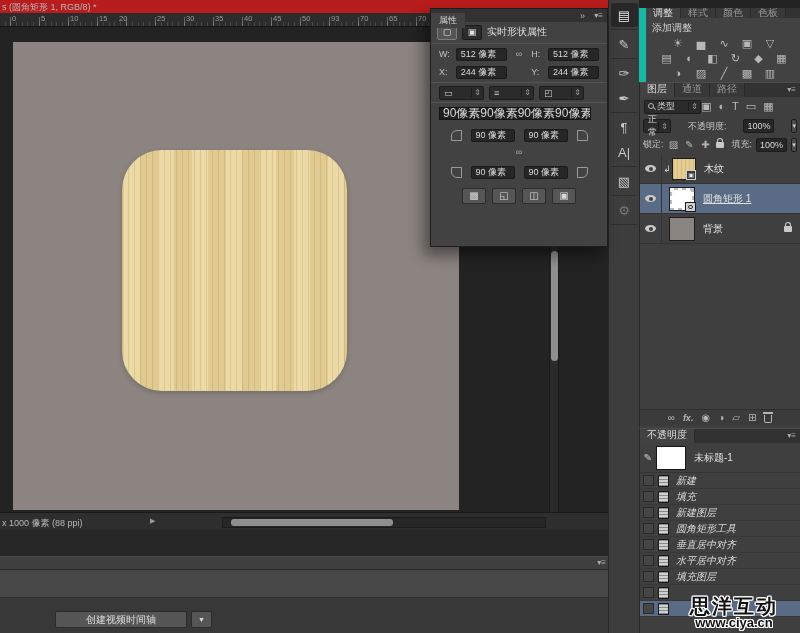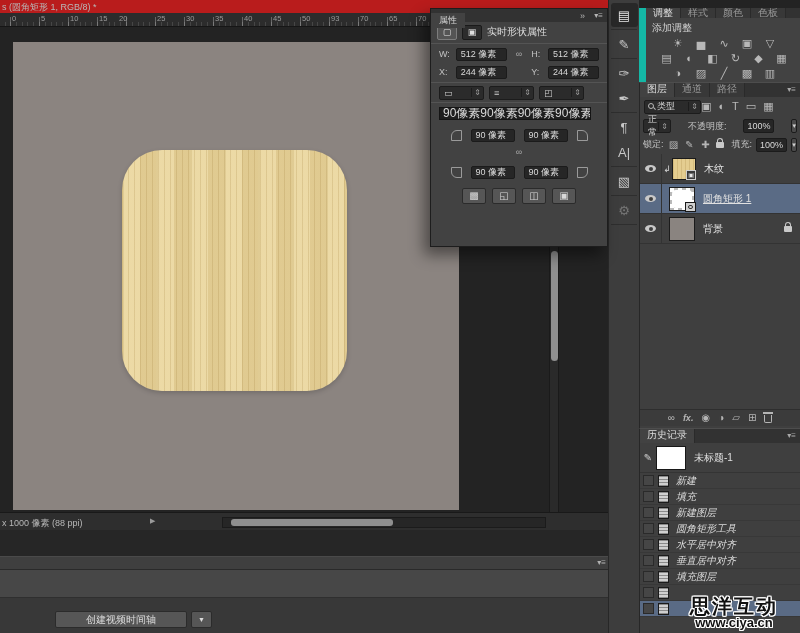--- a/index.html
+++ b/index.html
@@ -356,21 +356,21 @@
         <span class="lb-icon">◉</span>
         <span class="lb-icon">◑</span>
         <span class="lb-icon">▱</span>
         <span class="lb-icon">⊞</span>
         <span class="trash-icon"></span>
       </div>
   </div>
 
   <div id="history-panel">
     <div class="tabstrip">
-      <span class="tab active">历史记录</span>
+      <span class="tab active">不透明度</span>
       <span class="panel-menu">▾≡</span>
     </div>
     <div id="snapshot-row">
       <span id="snapshot-source">✎</span>
       <div id="snapshot-thumb"></div>
       <span id="snapshot-label">未标题-1</span>
     </div>
     <div id="history-list">
         <div class="hist-row">
           <span class="hist-check"></span>
@@ -388,26 +388,26 @@
           <span class="hist-label">新建图层</span>
         </div>
         <div class="hist-row">
           <span class="hist-check"></span>
           <span class="hist-doc"></span>
           <span class="hist-label">圆角矩形工具</span>
         </div>
         <div class="hist-row">
           <span class="hist-check"></span>
           <span class="hist-doc"></span>
+          <span class="hist-label">垂直居中对齐</span>
+        </div>
+        <div class="hist-row">
+          <span class="hist-check"></span>
+          <span class="hist-doc"></span>
           <span class="hist-label">水平居中对齐</span>
-        </div>
-        <div class="hist-row">
-          <span class="hist-check"></span>
-          <span class="hist-doc"></span>
-          <span class="hist-label">垂直居中对齐</span>
         </div>
         <div class="hist-row">
           <span class="hist-check"></span>
           <span class="hist-doc"></span>
           <span class="hist-label">填充图层</span>
         </div>
         <div class="hist-row">
           <span class="hist-check"></span>
           <span class="hist-doc"></span>
           <span class="hist-label"></span>

